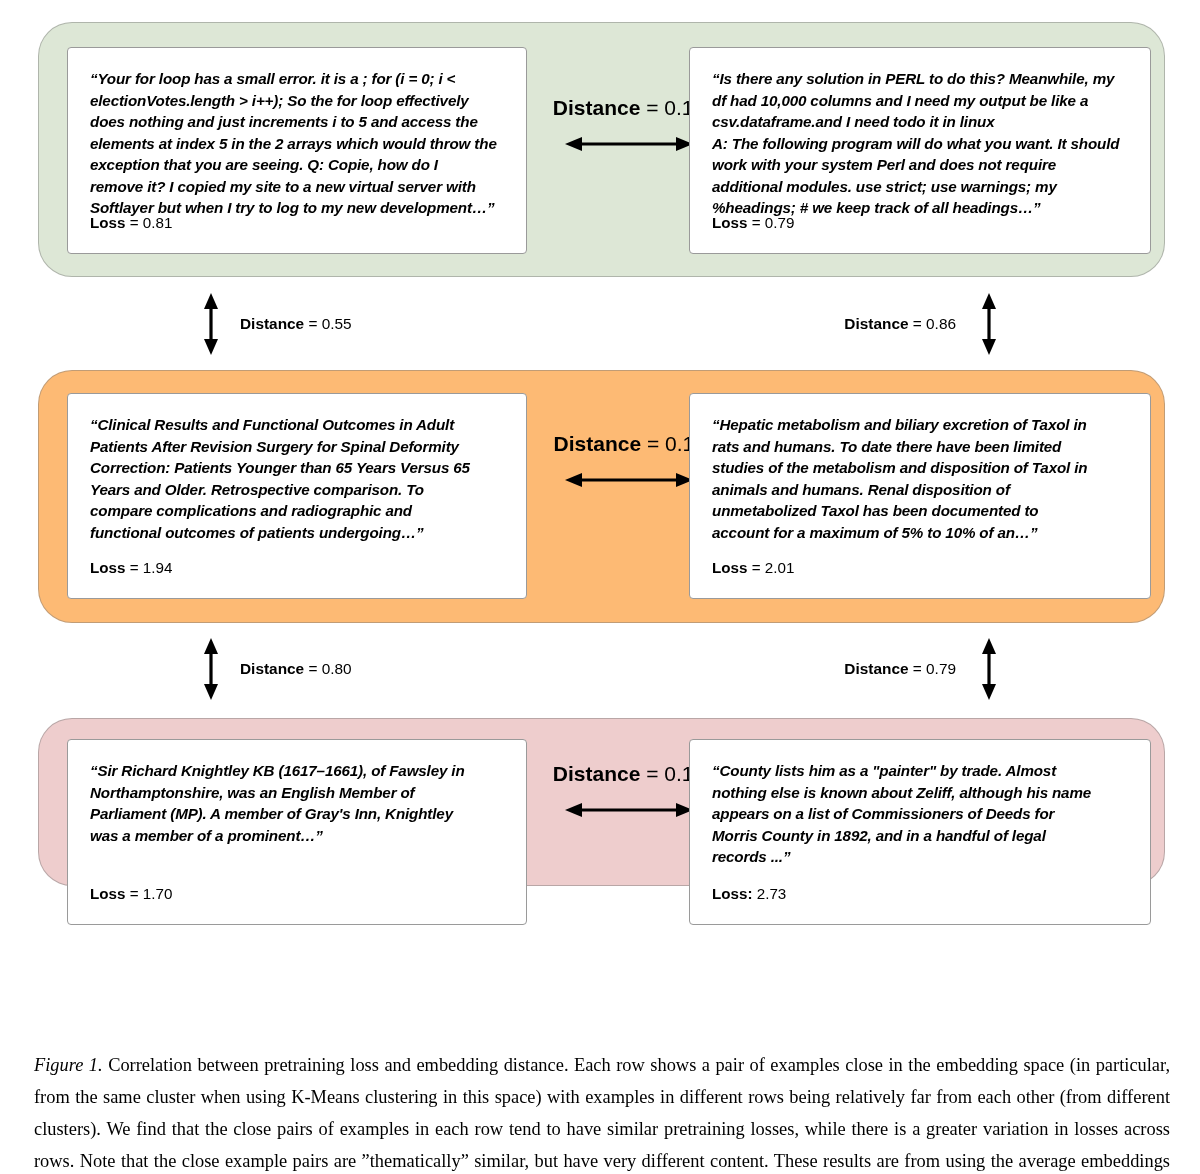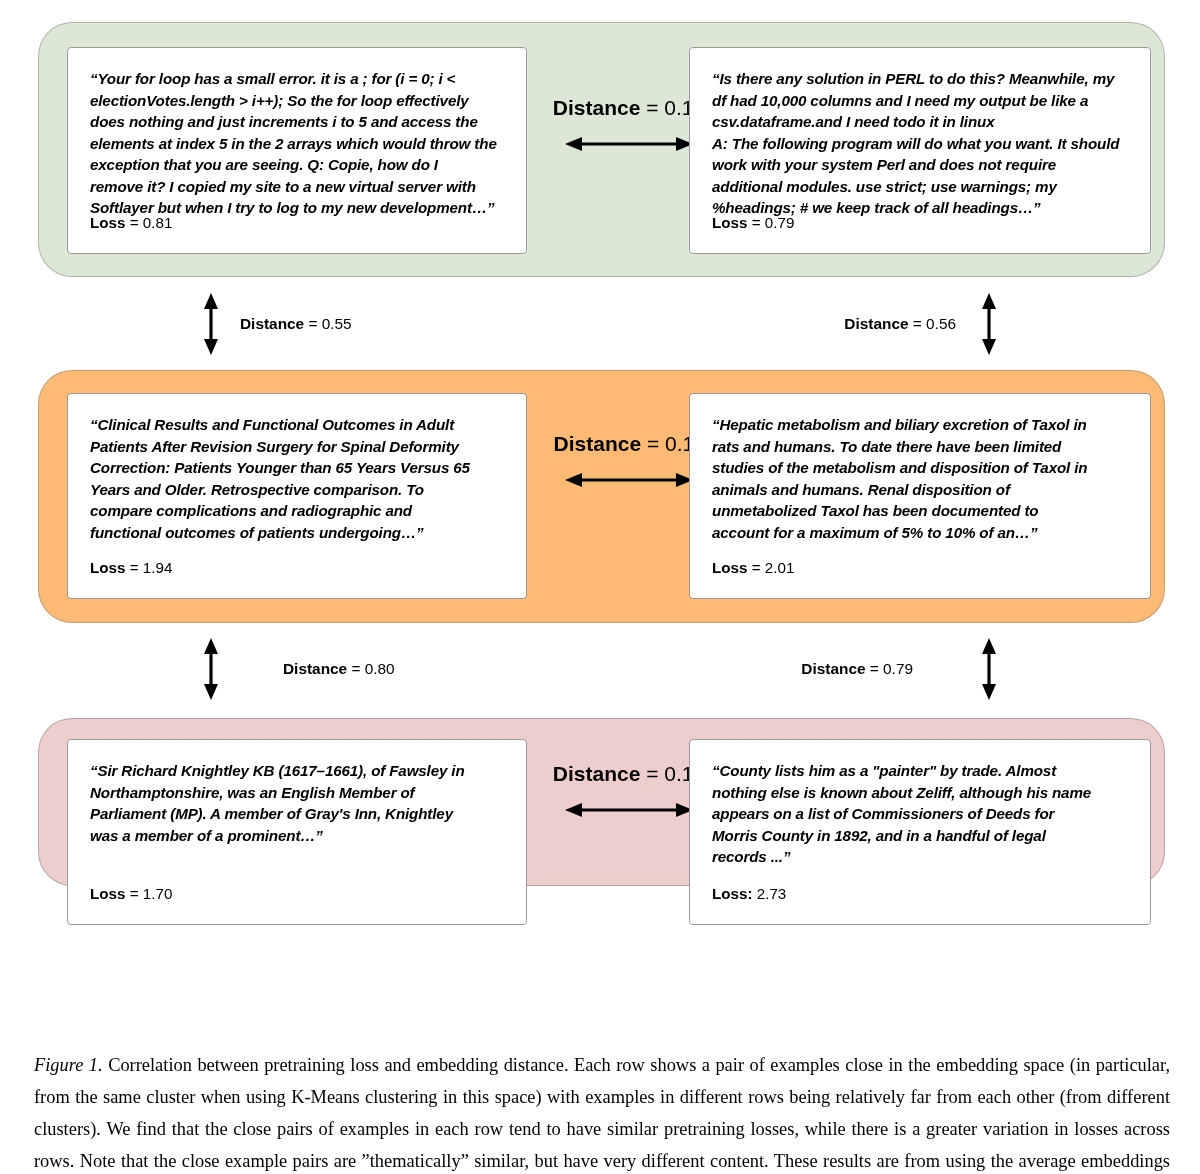--- a/index.html
+++ b/index.html
@@ -101,21 +101,21 @@
     align-items: center;
     height: 62px;
   }
   .v-dist .dlabel { font-size: 15.4px; white-space: nowrap; }
   .v-dist.left-side  { left: 200px; }
   .v-dist.right-side { right: 200px; }
   .v-dist.left-side .v-arrow  { margin-right: 18px; }
   .v-dist.right-side .v-arrow { margin-left: 22px; order: 2; }
 
   .vgap-1 { top: 293px; text-align: center; }
-  .vgap-2 { top: 638px; gap: 43px; }
+  .vgap-2 { top: 638px; }
 
   
   .caption {
     position: absolute;
     left: 34px;
     top: 1049px;
     width: 1136px;
     font-family: "Liberation Serif", serif;
     font-size: 18.4px;
     line-height: 32px;
@@ -185,21 +185,21 @@
   </div>
 
   <div class="v-dist right-side vgap-1">
     <svg class="v-arrow" width="22" height="62" viewBox="0 0 22 62">
       <line x1="11" y1="10" x2="11" y2="52" stroke="#000" stroke-width="3.2"></line>
       <polygon points="11,0 4,16 18,16" fill="#000"></polygon>
       <polygon points="11,62 4,46 18,46" fill="#000"></polygon>
     </svg>
     <div class="dlabel">
       <span class="lbl">Distance</span>
-      <span class="val">= 0.56</span>
+      <span class="val">= 0.86</span>
     </div>
   </div>
 
   <div class="band band-blue">
 
     <div class="card card-left">
       <div class="card-text">“Clinical Results and Functional Outcomes in Adult
 Patients After Revision Surgery for Spinal Deformity
 Correction: Patients Younger than 65 Years Versus 65
 Years and Older. Retrospective comparison. To

